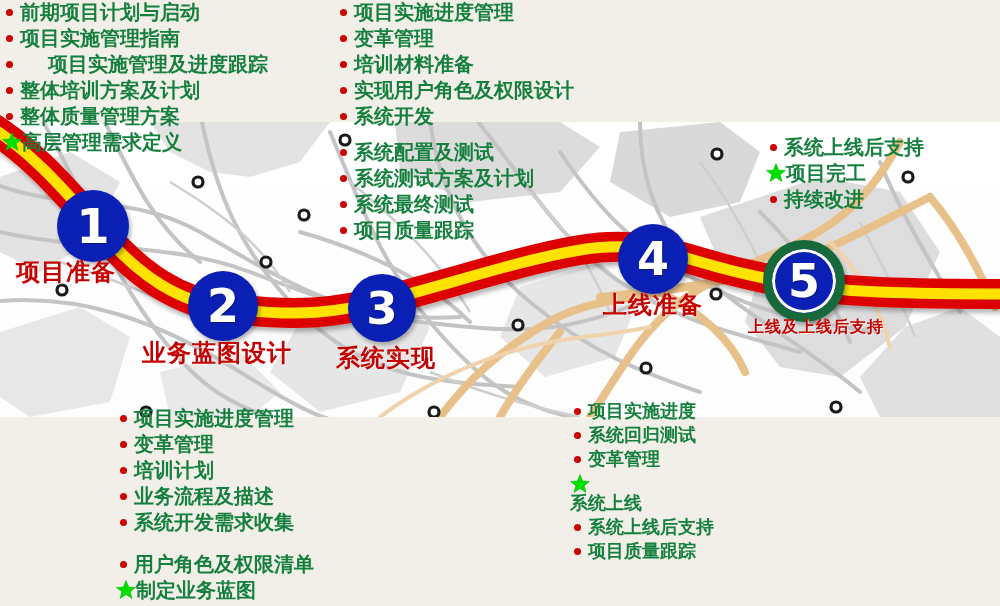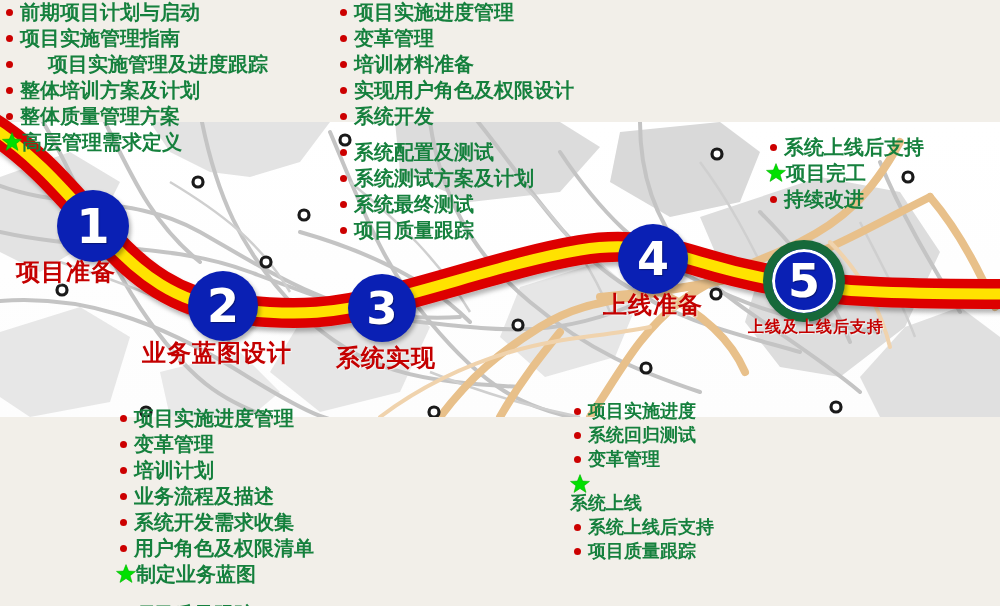--- a/index.html
+++ b/index.html
@@ -306,21 +306,21 @@
         <span class="tx">变革管理</span>
       </div>
       <div class="li" style="margin-bottom: 6px;">
         <span class="mk dot"></span>
         <span class="tx">培训计划</span>
       </div>
       <div class="li" style="margin-bottom: 6px;">
         <span class="mk dot"></span>
         <span class="tx">业务流程及描述</span>
       </div>
-      <div class="li" style="margin-bottom: 6px;">
+      <div class="li" style="margin-bottom: 22px;">
         <span class="mk dot"></span>
         <span class="tx">系统开发需求收集</span>
       </div>
       <div class="li" style="margin-bottom: 6px;">
         <span class="mk dot"></span>
         <span class="tx">用户角色及权限清单</span>
       </div>
       <div class="li" style="margin-bottom: 20px;">
         <span class="mk star">
           <svg width="20" height="20" viewBox="0 0 20 20">

